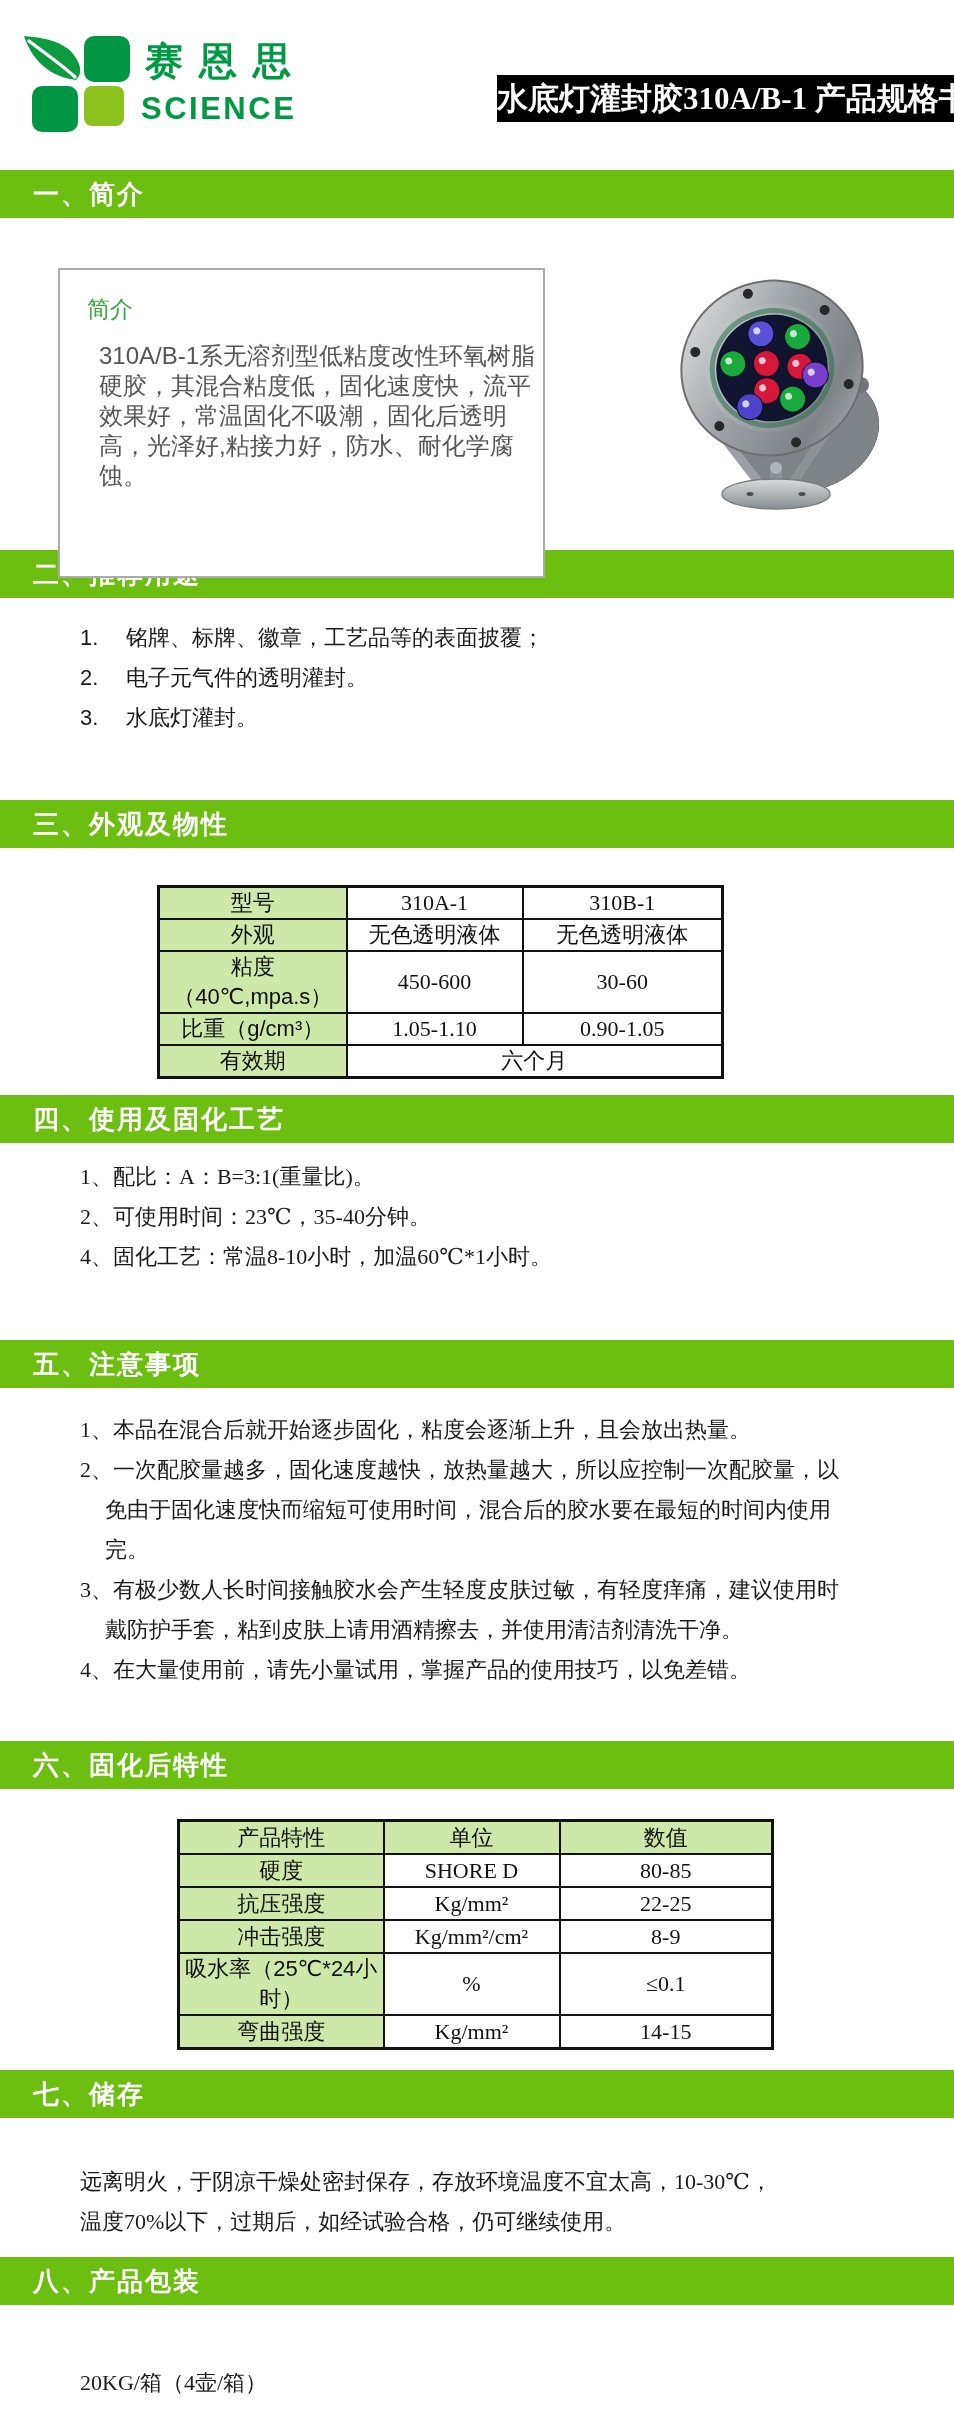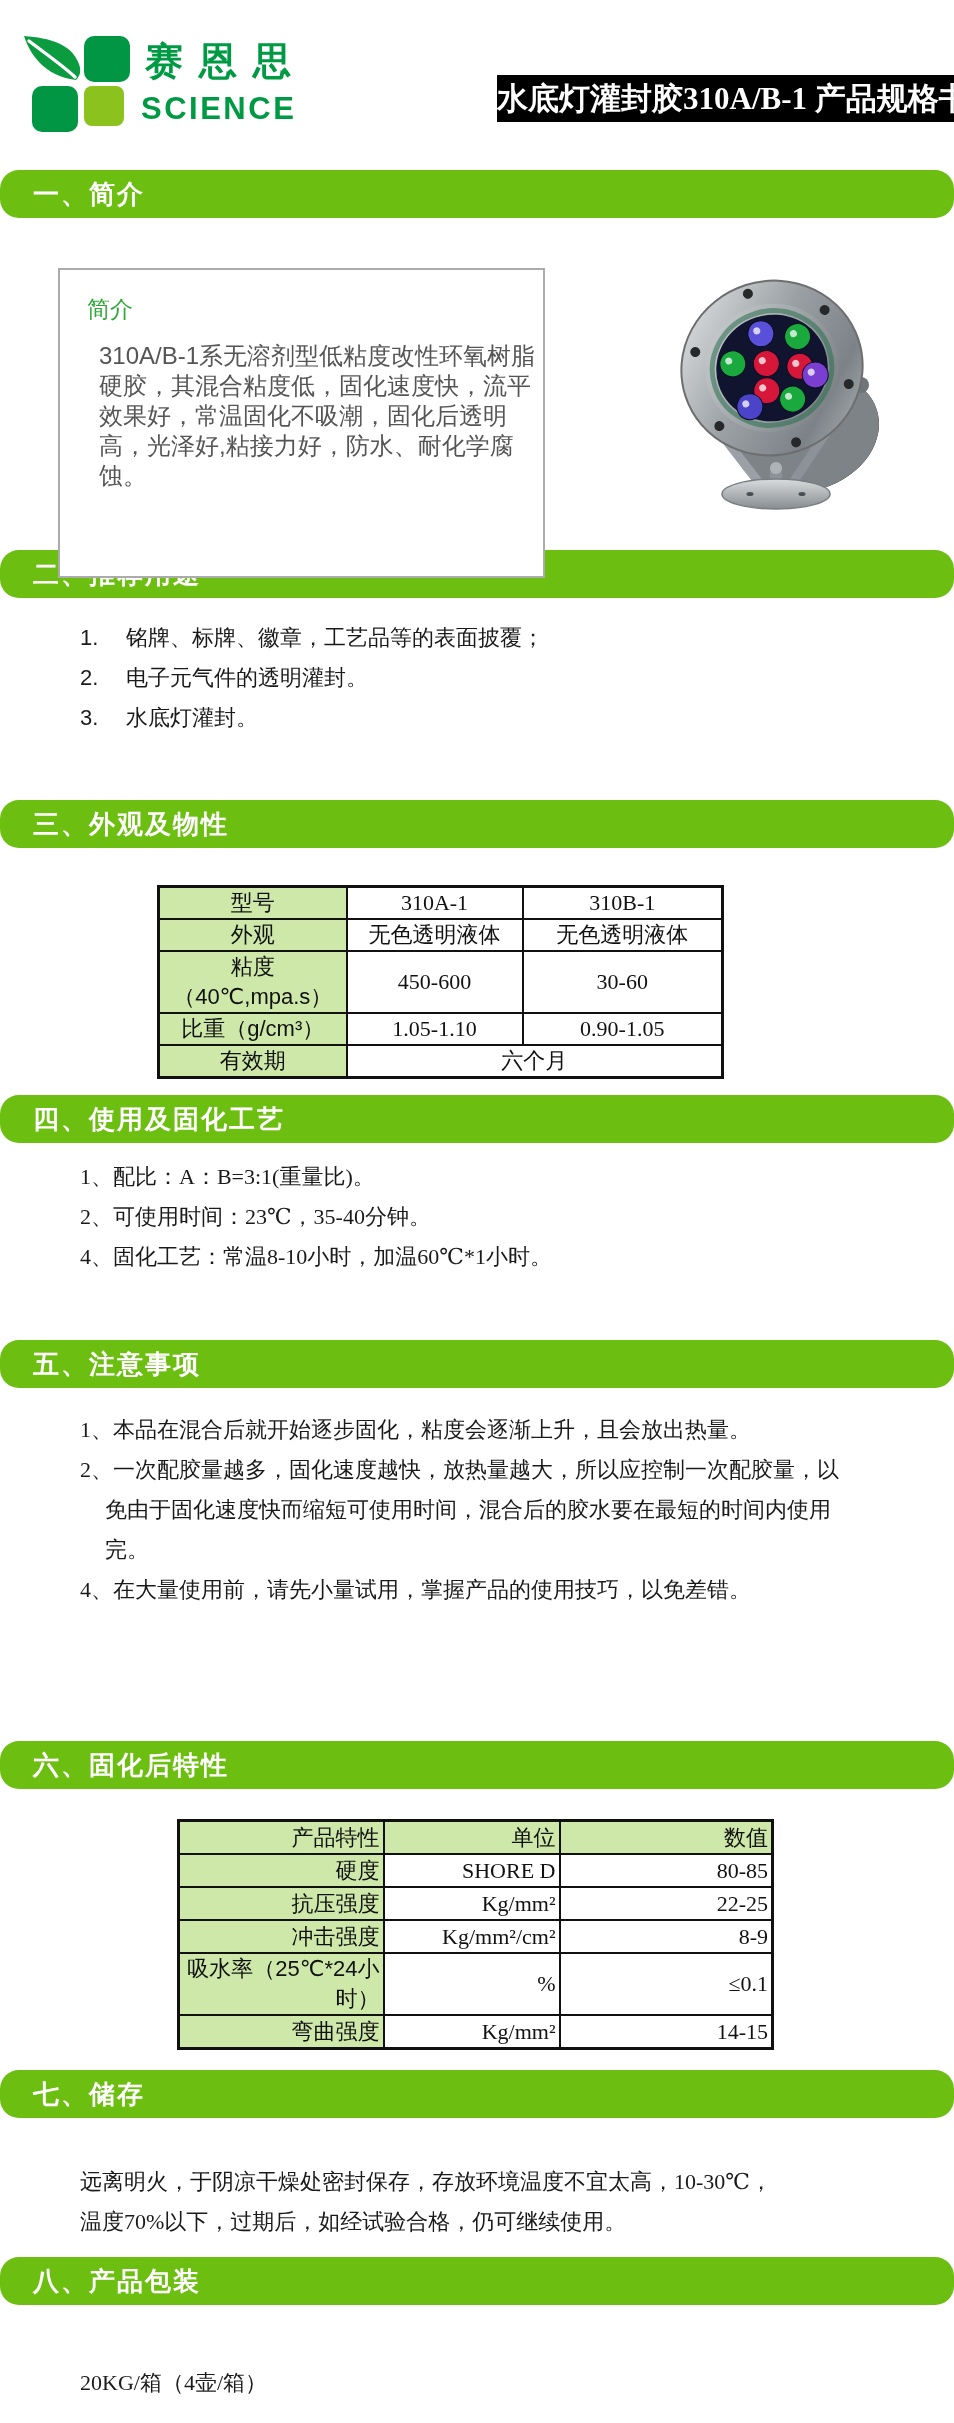--- a/index.html
+++ b/index.html
@@ -25,21 +25,21 @@
   .brand-cn{position:absolute;left:145px;top:36px;font-size:38px;letter-spacing:16px;
     color:var(--brand-green);font-weight:600;white-space:nowrap;}
   .brand-en{position:absolute;left:141px;top:91px;font-size:31px;letter-spacing:2.5px;
     color:var(--brand-green);font-weight:bold;white-space:nowrap;}
   .title-bar{position:absolute;left:497px;top:75px;width:457px;height:47px;line-height:47px;
     background:var(--bar-black);color:#ffffff;text-align:center;white-space:nowrap;
     font-family:"Liberation Serif","DejaVu Serif",serif;font-size:31px;font-weight:600;}
   
   .bar{position:absolute;left:0;width:954px;height:48px;line-height:48px;background:var(--accent-green);
     color:#ffffff;font-size:26px;font-weight:bold;padding-left:33px;box-sizing:border-box;
-    letter-spacing:2px;white-space:nowrap;border-radius:19px;}
+    letter-spacing:2px;white-space:nowrap;}
   .bar-1{top:170px}.bar-2{top:550px}.bar-3{top:800px}.bar-4{top:1095px}
   .bar-5{top:1340px}.bar-6{top:1741px}.bar-7{top:2070px}.bar-8{top:2257px}
   
   .intro-box{position:absolute;left:58px;top:268px;width:487px;height:310px;box-sizing:border-box;
     border:2px solid var(--border-gray);background:#ffffff;padding:24px 20px 0 27px;}
   .intro-box-title{color:var(--intro-green);font-size:23px;margin:0 0 16px 0;font-weight:500;}
   .intro-box-body{color:var(--text-gray);font-size:24px;line-height:30px;margin:12px;width:438px;}
   .lamp-svg{position:absolute;left:660px;top:272px;width:228px;height:242px;}
   
   .uses{position:absolute;left:80px;top:618px;font-size:22px;}
@@ -53,21 +53,21 @@
   .storage-p{position:absolute;left:80px;top:2140px;width:706px;line-height:40px;}
   .packaging-p{position:absolute;left:80px;top:2346px;line-height:30px;white-space:nowrap;}
   
   table.spec{position:absolute;border-collapse:collapse;table-layout:fixed;background:#fff;
     border:3px solid #111111;}
   table.spec td{border:2px solid #111111;text-align:center;vertical-align:middle;
     font-size:22px;color:#111111;padding:0 3px;overflow:hidden;}
   table.t1{left:157px;top:885px;width:564px;}
   table.t1 td{height:29px;}
   table.t2{left:177px;top:1819px;width:594px;}
-  table.t2 td{height:31px;text-align:right;}
+  table.t2 td{height:31px;}
   td.green{background:var(--table-green);}
   td.val{font-family:"Liberation Serif","DejaVu Serif",serif;font-size:23px;}
 </style>
 </head>
 <body>
 
 <div id="page">
 
   <svg class="logo-svg" viewBox="0 0 112 104">
     <rect x="62" y="2" width="46" height="46" rx="10" fill="#019643"></rect>
@@ -213,20 +213,21 @@
 
   <div class="curing serifblock">
     <div>1、配比：A：B=3:1(重量比)。</div>
     <div>2、可使用时间：23℃，35-40分钟。</div>
     <div>4、固化工艺：常温8-10小时，加温60℃*1小时。</div>
   </div>
 
   <div class="notes serifblock">
     <div class="item">1、本品在混合后就开始逐步固化，粘度会逐渐上升，且会放出热量。</div>
     <div class="item">2、一次配胶量越多，固化速度越快，放热量越大，所以应控制一次配胶量，以免由于固化速度快而缩短可使用时间，混合后的胶水要在最短的时间内使用完。</div>
+    <div class="item">3、有极少数人长时间接触胶水会产生轻度皮肤过敏，有轻度痒痛，建议使用时戴防护手套，粘到皮肤上请用酒精擦去，并使用清洁剂清洗干净。</div>
     <div class="item">4、在大量使用前，请先小量试用，掌握产品的使用技巧，以免差错。</div>
   </div>
 
   <table class="spec t2">
     <colgroup>
         <col style="width:205px">
         <col style="width:176px">
         <col style="width:213px">
       </colgroup>
     <tbody>

